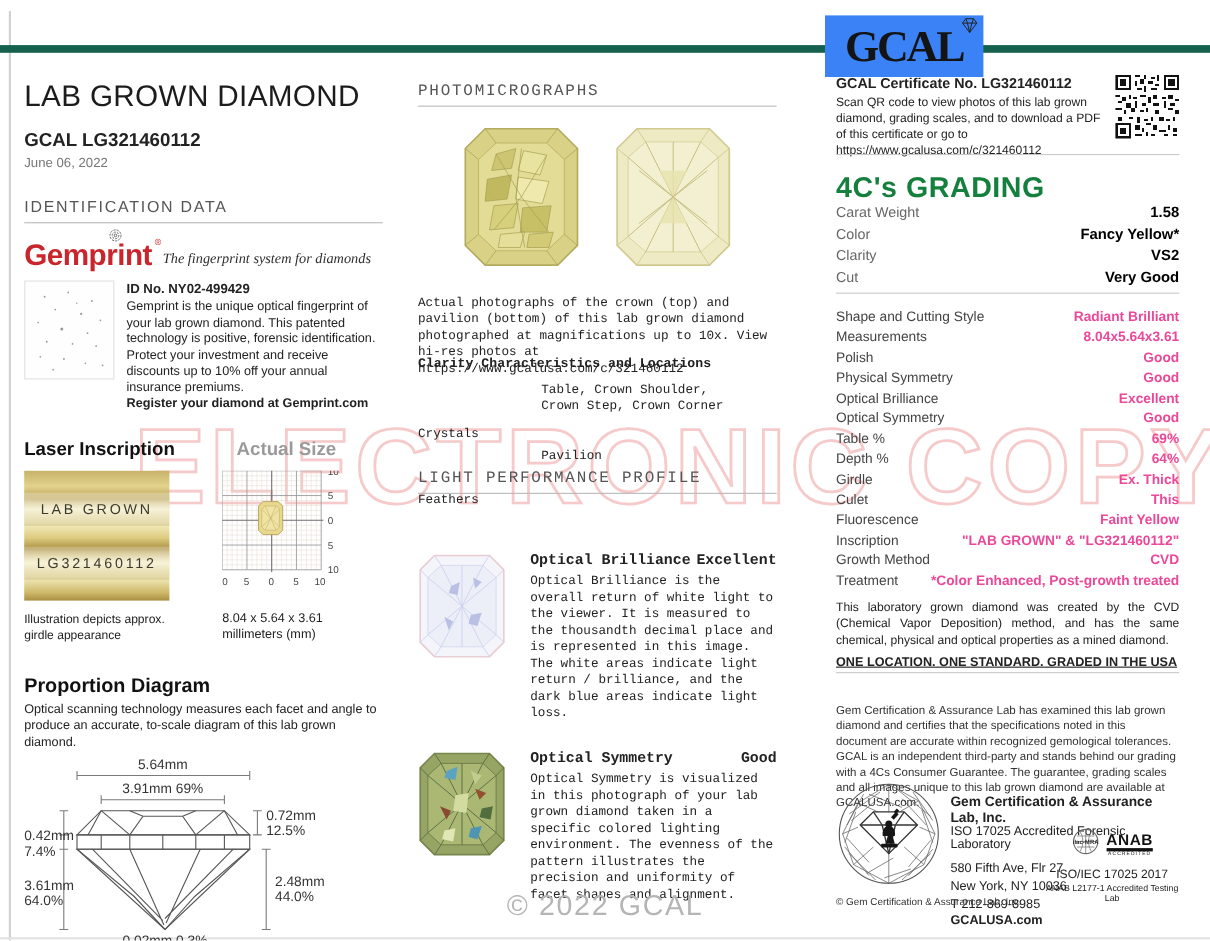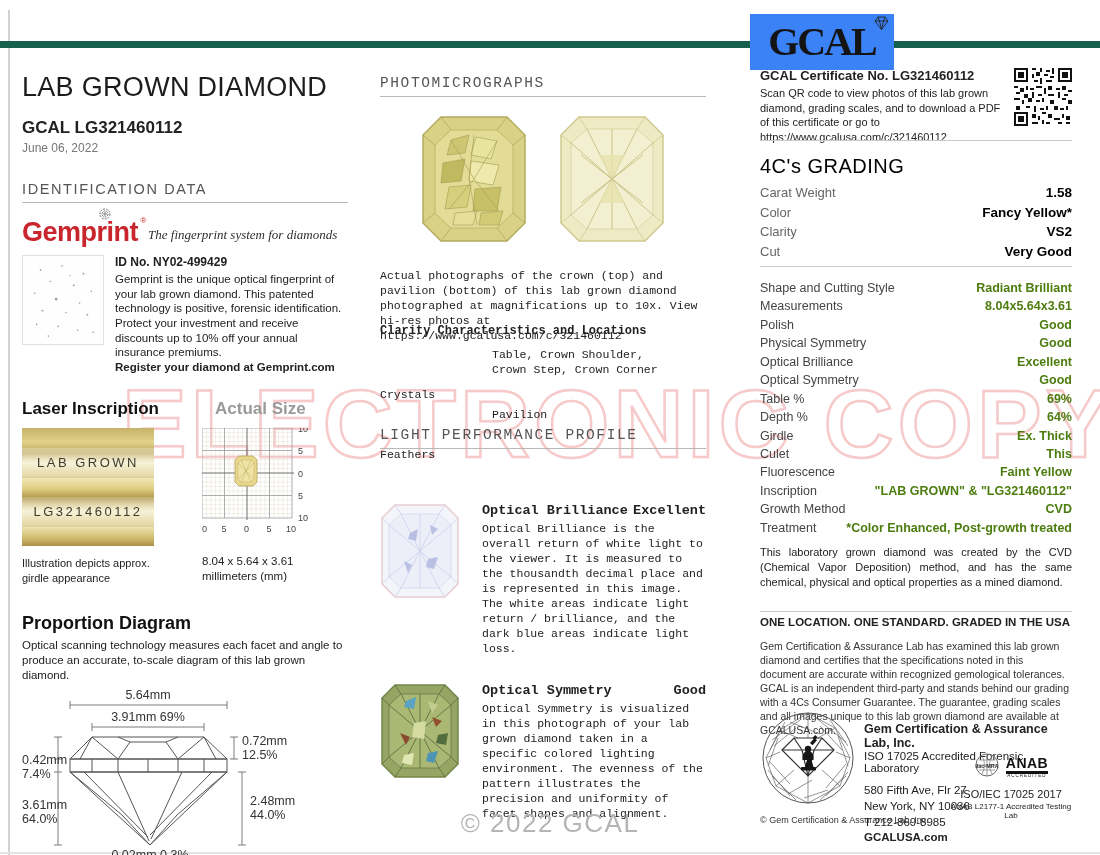--- a/index.html
+++ b/index.html
@@ -64,27 +64,27 @@
   .lp-text { flex:1; }
   .lp-title { display:flex; justify-content:space-between; font-size:13.5px; font-weight:700; }
   .lp-desc { margin-top:4px; font-size:11.5px; line-height:1.3; }
 
   
   .r-sec { position:absolute; left:0; width:312px; }
   .r-cert-t { font-size:13px; font-weight:700; }
   .r-cert-p { margin-top:3px; font-size:11px; line-height:1.33; width:250px; }
   .qr { position:absolute; right:0; top:0; }
   .hr { position:absolute; left:0; width:312px; border-top:1px solid #c9c9c9; }
-  .g-head { font-size:20px; font-weight:400; color:#000000; letter-spacing:0.5px; }
+  .g-head { font-size:26px; font-weight:700; color:#15803d; letter-spacing:0.5px; }
   .grow { display:flex; justify-content:space-between; align-items:baseline; height:19.5px; }
   .grow .l { font-size:13px; color:#666; }
   .grow .v { font-size:13.5px; font-weight:700; color:#000; }
   .drow { display:flex; justify-content:space-between; align-items:baseline; height:18.45px; }
   .drow .l { font-size:12.5px; color:#444; }
-  .drow .v { font-size:12.5px; font-weight:700; color:#4d7c0f; }
+  .drow .v { font-size:12.5px; font-weight:700; color:#ec4899; }
   .cvd { font-size:11px; line-height:1.35; text-align:justify; }
   .loc-h { font-size:11.5px; font-weight:700; }
   .loc-p { font-size:10.5px; line-height:1.33; color:#333; }
   .lab { position:relative; height:100px; }
   .lab-info { position:absolute; left:104px; top:12px; width:208px; }
   .lab-name { font-size:12.5px; font-weight:700; }
   .lab-iso { font-size:11.5px; margin-bottom:9px; }
   .lab-line { font-size:11.5px; line-height:1.38; }
   .lab-web { font-size:11.5px; font-weight:700; }
   .accred { position:absolute; left:190px; top:42px; width:122px; text-align:center; }
@@ -517,21 +517,21 @@
         </div>
       <div class="drow">
           <span class="l">Treatment</span>
           <span class="v">*Color Enhanced, Post-growth treated</span>
         </div>
     </div>
 
     <div class="r-sec cvd" style="top:477px;">This laboratory grown diamond was created by the CVD (Chemical Vapor Deposition) method, and has the same chemical, physical and optical properties as a mined diamond.</div>
 
     <div class="hr" style="top:543px;"></div>
-    <div class="r-sec loc-h" style="top:548px;">ONE LOCATION. ONE STANDARD. GRADED IN THE USA</div>
+    <div class="r-sec loc-h" style="top:528px;text-decoration:underline;">ONE LOCATION. ONE STANDARD. GRADED IN THE USA</div>
     <div class="r-sec loc-p" style="top:572px;">Gem Certification &amp; Assurance Lab has examined this lab grown diamond and certifies that the specifications noted in this document are accurate within recognized gemological tolerances. GCAL is an independent third-party and stands behind our grading with a 4Cs Consumer Guarantee. The guarantee, grading scales and all images unique to this lab grown diamond are available at GCALUSA.com.</div>
 
     <div class="r-sec lab" style="top:642px;">
       <svg width="96" height="96" viewBox="0 0 96 96">
         <circle cx="48" cy="48" r="45" fill="none" stroke="#555" stroke-width="1"></circle>
         <g stroke="#4a4a4a" stroke-width="0.7" fill="none" opacity="0.85">
           <path d="M48,3 L20,20 L6,48 L16,76 L48,93 L80,76 L90,48 L75,18 Z"></path>
           <path d="M48,3 L48,28 M20,20 L38,28 M75,18 L58,28 M6,48 L20,42 M90,48 L76,42 M16,76 L34,60 M80,76 L62,60 M48,93 L48,66"></path>
           <path d="M12,30 L40,10 M56,8 L86,32 M8,60 L30,86 M66,86 L88,62 M25,12 L10,40 M70,10 L88,36 M12,66 L36,90 M60,90 L86,66"></path>
           <path d="M30,12 L60,24 M14,36 L36,18 M82,40 L60,16 M10,52 L30,74 M86,54 L66,78 M28,84 L52,70 M44,88 L68,80 M18,28 L8,56 M78,26 L88,56"></path>

